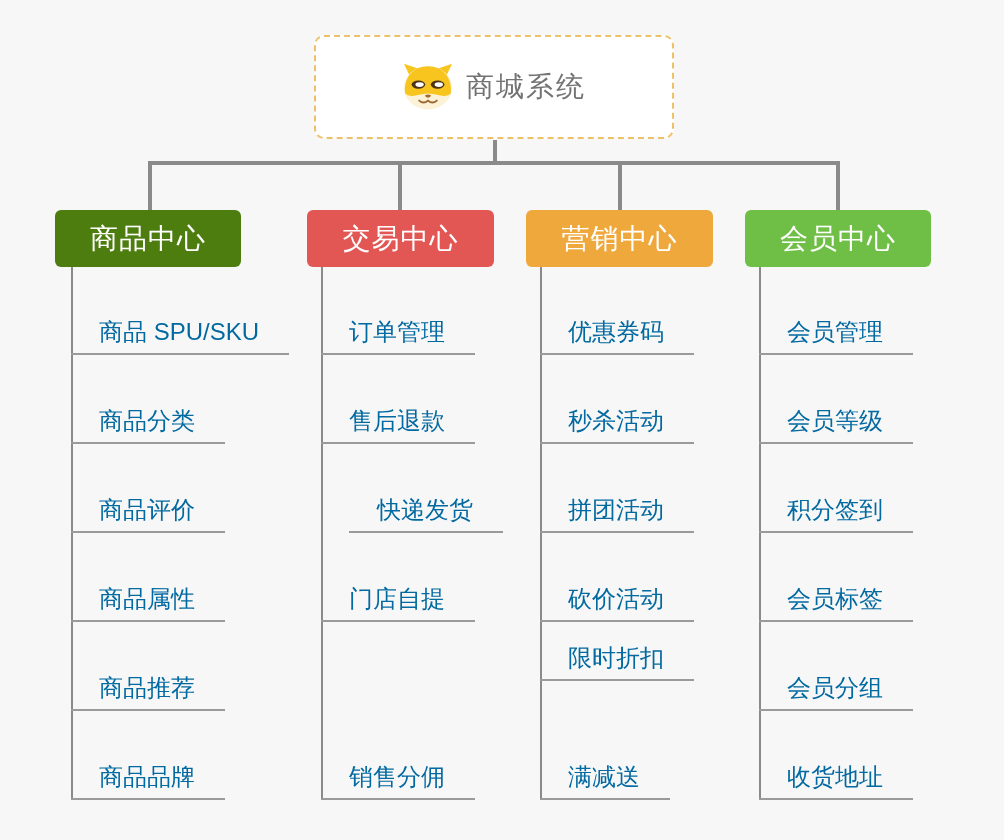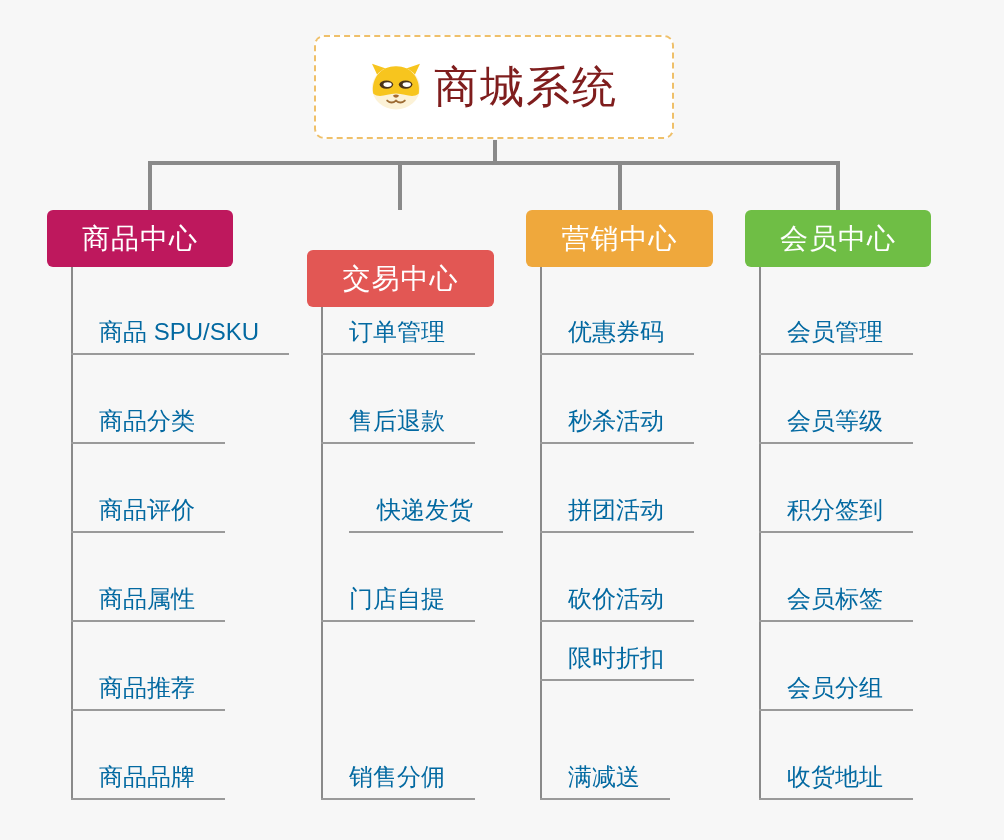--- a/index.html
+++ b/index.html
@@ -27,22 +27,22 @@
     background: #FFFFFF;
     border: 2px dashed #EFC06A;
     border-radius: 10px;
     box-sizing: border-box;
     display: flex;
     align-items: center;
     justify-content: center;
     gap: 12px;
   }
   .root-title {
-    font-size: 44px;
-    color: #7f1d1d;
+    font-size: 28px;
+    color: #737373;
     letter-spacing: 2px;
     white-space: nowrap;
   }
   
   .hdr {
     position: absolute;
     top: 210px;
     height: 57px;
     border-radius: 6px;
     display: flex;
@@ -93,22 +93,22 @@
         <ellipse cx="44" cy="27" rx="8.5" ry="5.2" fill="#4A3318"></ellipse>
         <ellipse cx="21.5" cy="27" rx="5.2" ry="3" fill="#FFFFFF"></ellipse>
         <ellipse cx="45.5" cy="27" rx="5.2" ry="3" fill="#FFFFFF"></ellipse>
         <path d="M28,41 q4,-3 8,0 q-4,5 -8,0 z" fill="#A86A2E"></path>
         <path d="M21,47 q5.5,5 11,0 q5.5,5 11,0" stroke="#9C6B33" stroke-width="2.4" fill="none" stroke-linecap="round"></path>
       </svg>
     </span>
     <span class="root-title">商城系统</span>
   </div>
 
-  <div class="hdr" style="left: 47px; width: 186px; background: #be185d;">商品中心</div>
-  <div class="hdr" style="left: 307px; width: 187px; background: rgb(226, 87, 84); margin-top: 40px;">交易中心</div>
+  <div class="hdr" style="left: 55px; width: 186px; background: #4d7c0f;">商品中心</div>
+  <div class="hdr" style="left: 307px; width: 187px; background: rgb(226, 87, 84);">交易中心</div>
   <div class="hdr" style="left: 526px; width: 187px; background: rgb(239, 168, 60);">营销中心</div>
   <div class="hdr" style="left: 745px; width: 186px; background: rgb(111, 190, 69);">会员中心</div>
 
   <div class="child" style="left:71px; top:315px;">商品 SPU/SKU</div>
   <div class="child" style="left:71px; top:404px;">商品分类</div>
   <div class="child" style="left:71px; top:493px;">商品评价</div>
   <div class="child" style="left:71px; top:582px;">商品属性</div>
   <div class="child" style="left:71px; top:671px;">商品推荐</div>
   <div class="child" style="left:71px; top:760px;">商品品牌</div>
 

